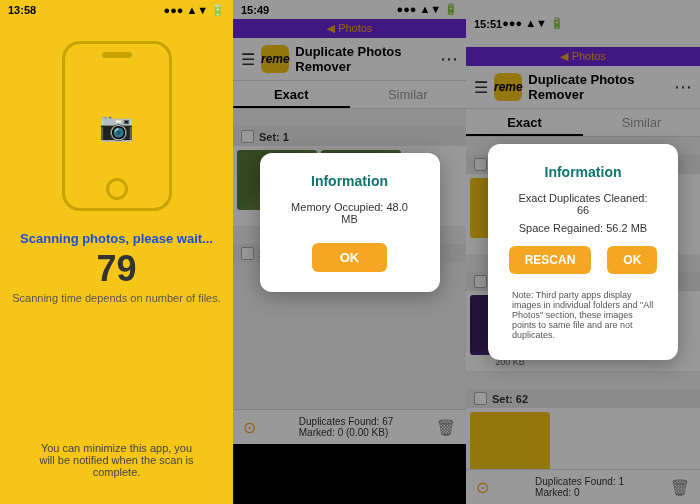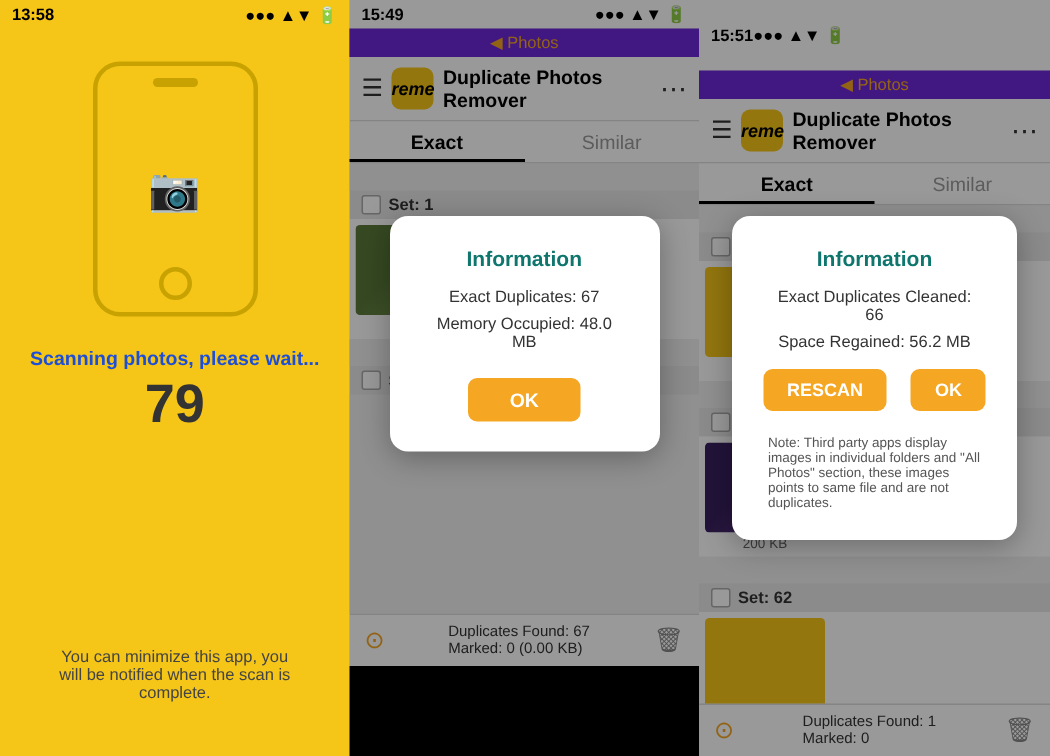--- a/index.html
+++ b/index.html
@@ -80,21 +80,21 @@
       margin-top: 2px;
     }
     .scan-sub {
       font-size: 11px;
       color: #555;
       text-align: center;
       margin-top: 2px;
     }
     .minimize-text {
       position: absolute;
-      bottom: 36px;
+      bottom: 26px;
       text-align: center;
       font-size: 11px;
       color: #444;
       padding: 0 36px;
     }
 
     
     .panel2 {
       width: 233px;
       height: 444px;
@@ -373,20 +373,21 @@
     <span>13:58</span>
     <span>●●● ▲▼ 🔋</span>
   </div>
   <div class="phone-illustration">
     <div class="phone-notch"></div>
     <span class="photo-icon">📷</span>
     <div class="phone-home"></div>
   </div>
   <div class="scanning-text">Scanning photos, please wait...</div>
   <div class="scan-number">79</div>
+  <div class="scan-sub">Scanning time depends on number of files.</div>
   <div class="minimize-text">You can minimize this app, you will be notified when the scan is complete.</div>
 </div>
 
 <div class="panel2">
   <div class="status-bar-2">
     <span>15:49</span>
     <span>●●● ▲▼ 🔋</span>
   </div>
   <div class="back-nav">
     <span>◀ Photos</span>
@@ -428,21 +429,20 @@
       <div class="set-label">
         <span class="checkbox-empty"></span>
         <span>Set: 2</span>
       </div>
     </div>
   </div>
 
   <div class="modal-overlay">
     <div class="modal-box">
       <div class="modal-title">Information</div>
-      <div class="modal-line">Exact Duplicates: 67</div>
       <div class="modal-line">Memory Occupied: 48.0 MB</div>
       <button class="modal-btn">OK</button>
     </div>
   </div>
 
   <div class="bottom-bar">
     <div style="display:flex;gap:8px;">
       <span class="bottom-icon active">⊙</span>
     </div>
     <div>

